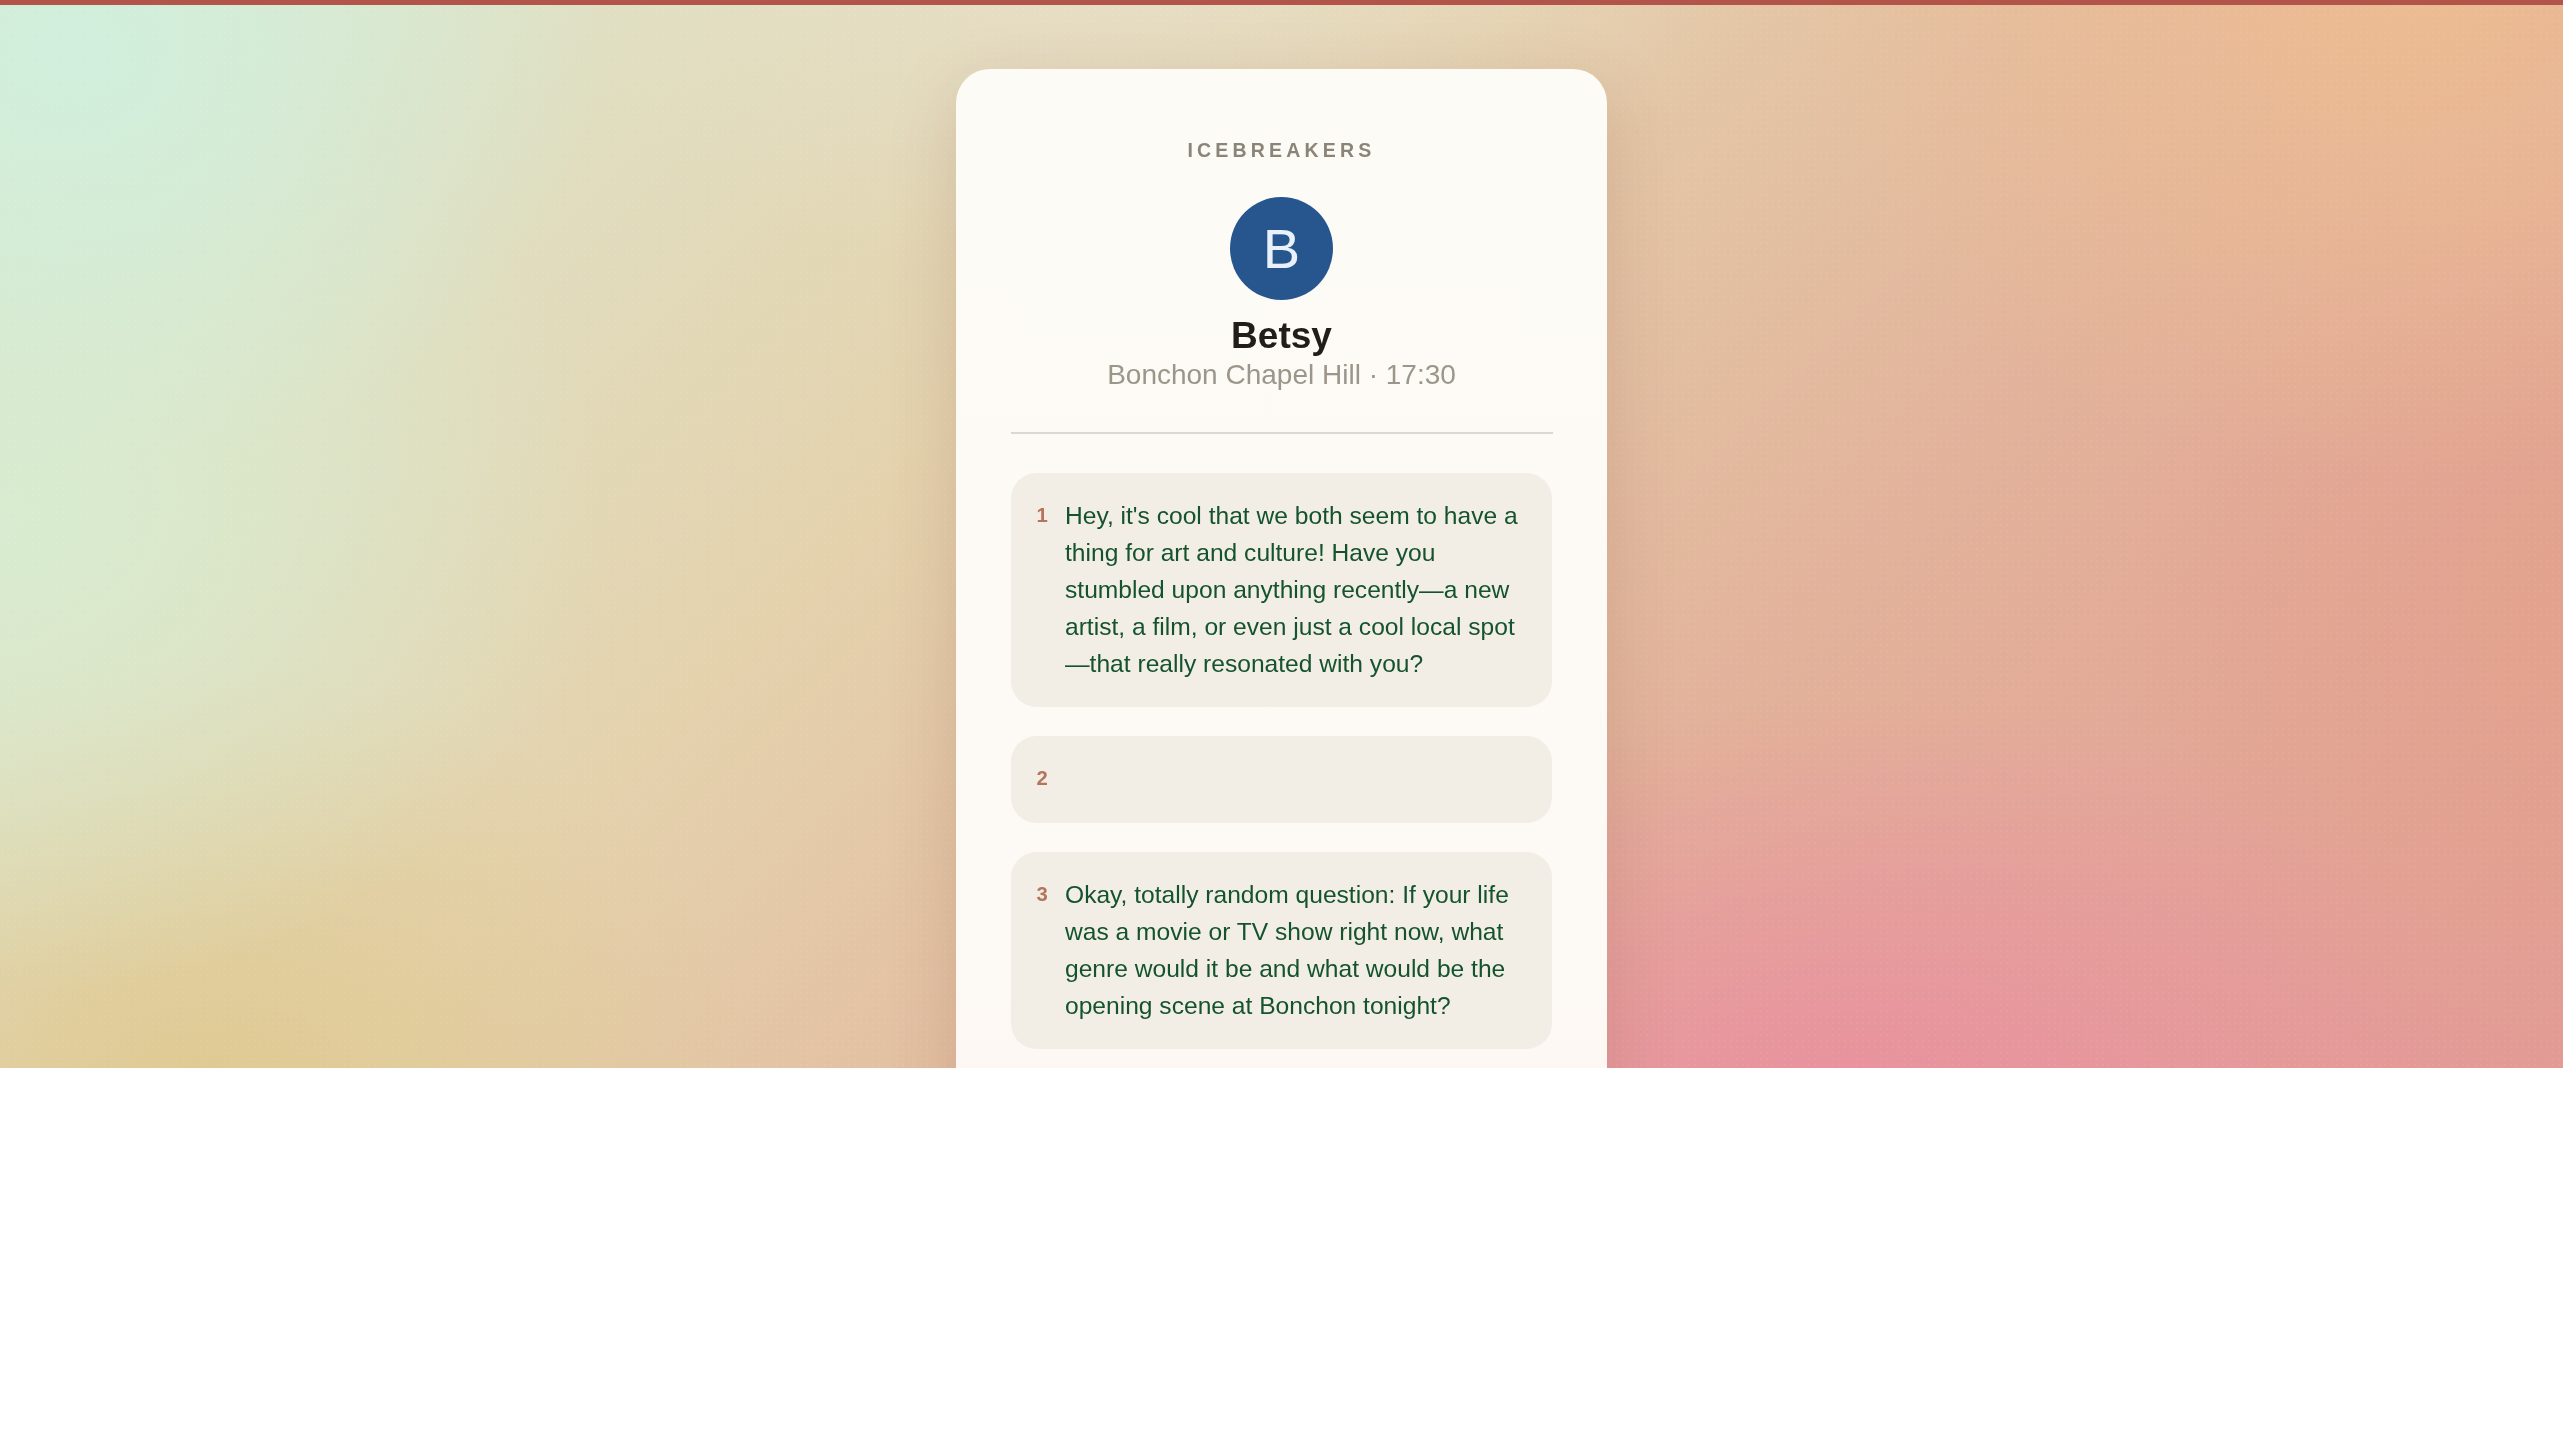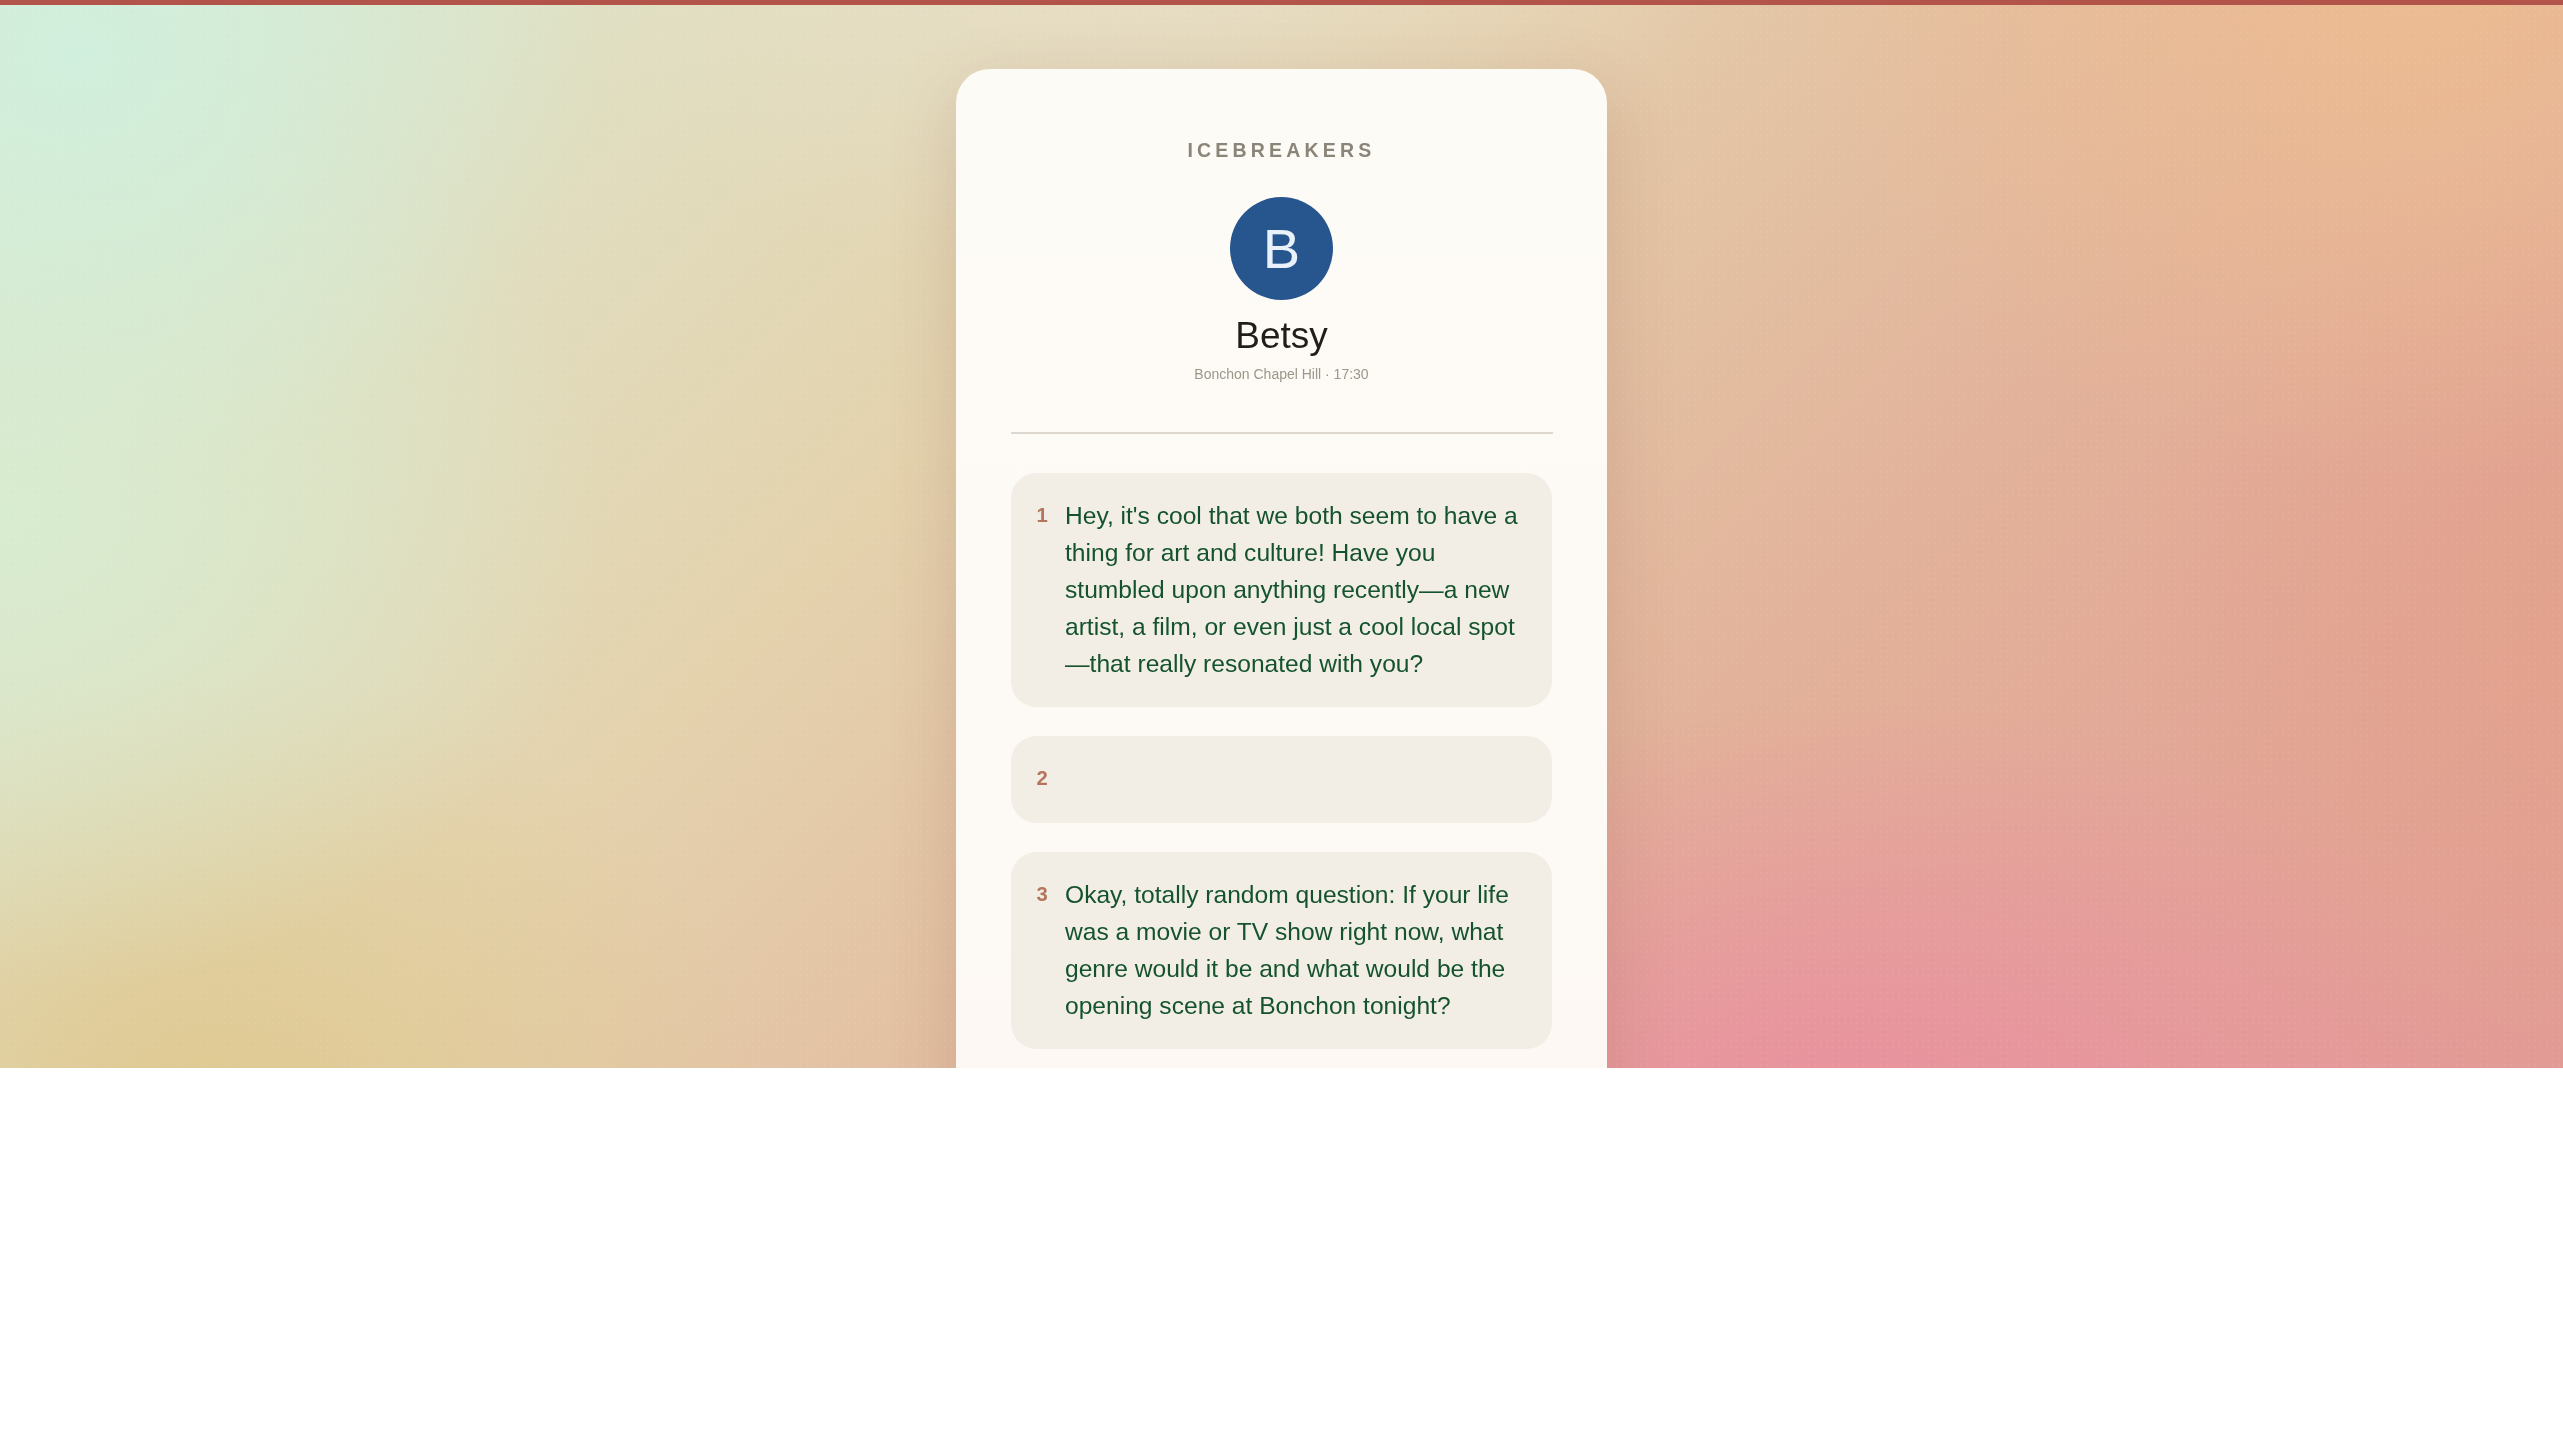--- a/index.html
+++ b/index.html
@@ -73,27 +73,27 @@
     font-size: 56px;
     line-height: 56px;
     font-weight: 400;
     color: #e9f1fa;
   }
 
   .person-name {
     margin-top: 14.4px;
     font-size: 37px;
     line-height: 44px;
-    font-weight: 400;
+    font-weight: 700;
     color: #211e1a;
   }
 
   .meeting-details {
     margin-top: 3.4px;
-    font-size: 14px;
+    font-size: 28px;
     line-height: 25.4px;
     color: #9c968a;
   }
 
   .divider {
     margin: 45px auto 0 auto;
     width: 542px;
     height: 1.7px;
     background: #ddd8cf;
   }

